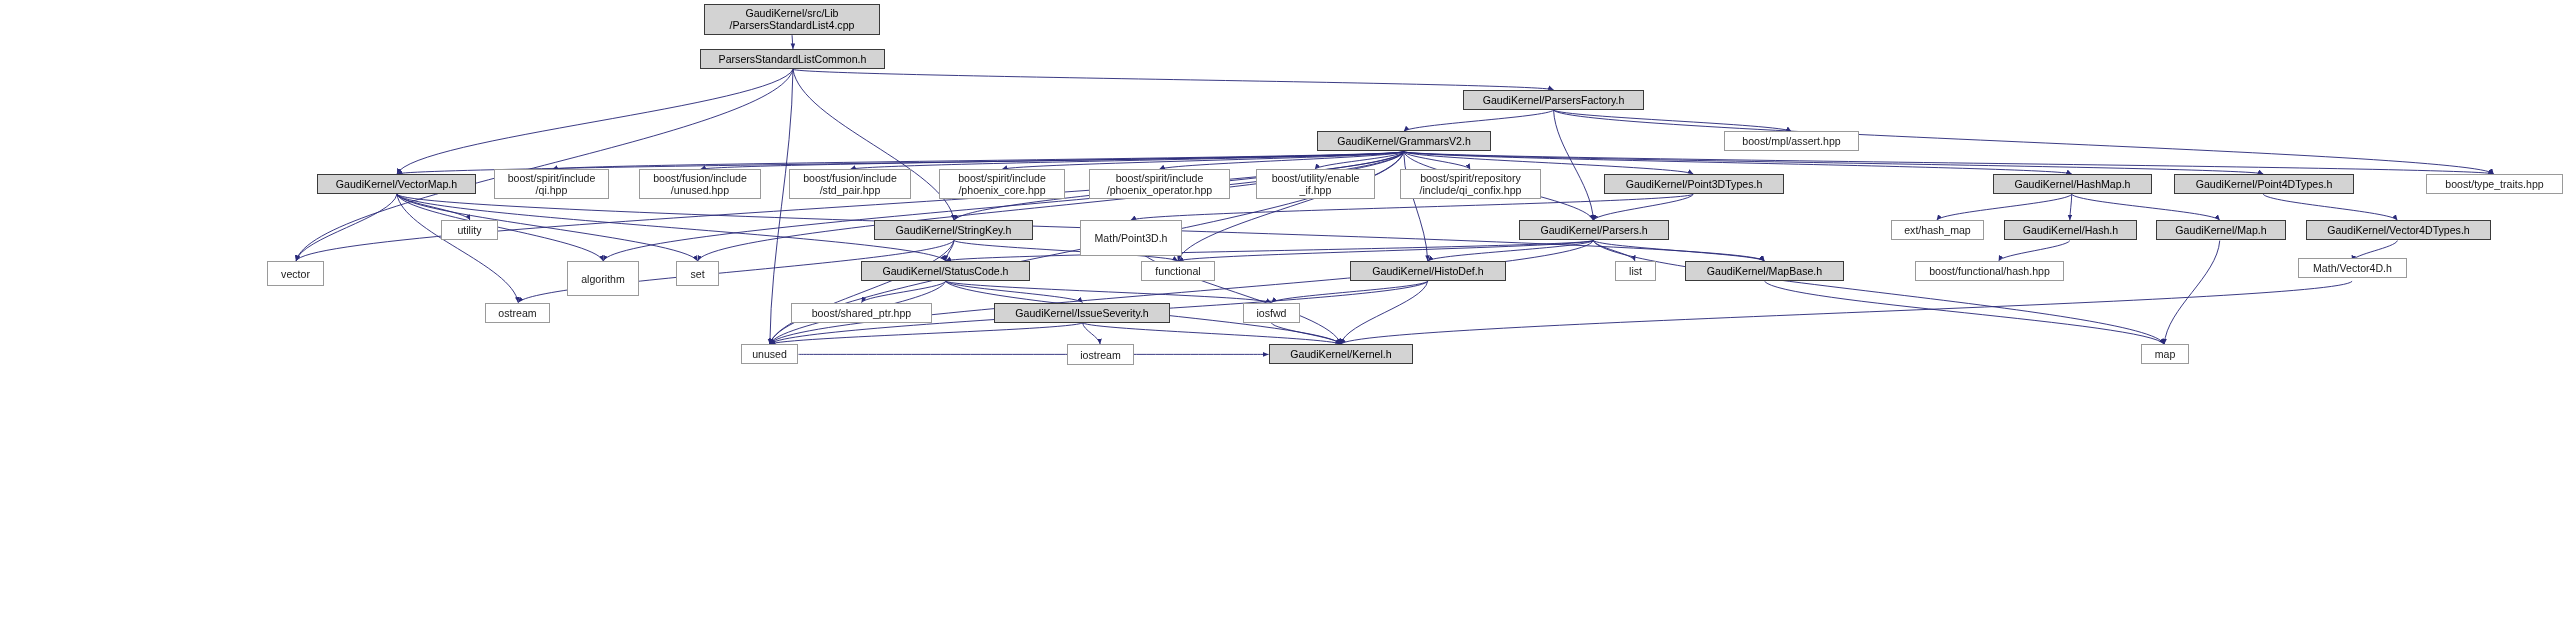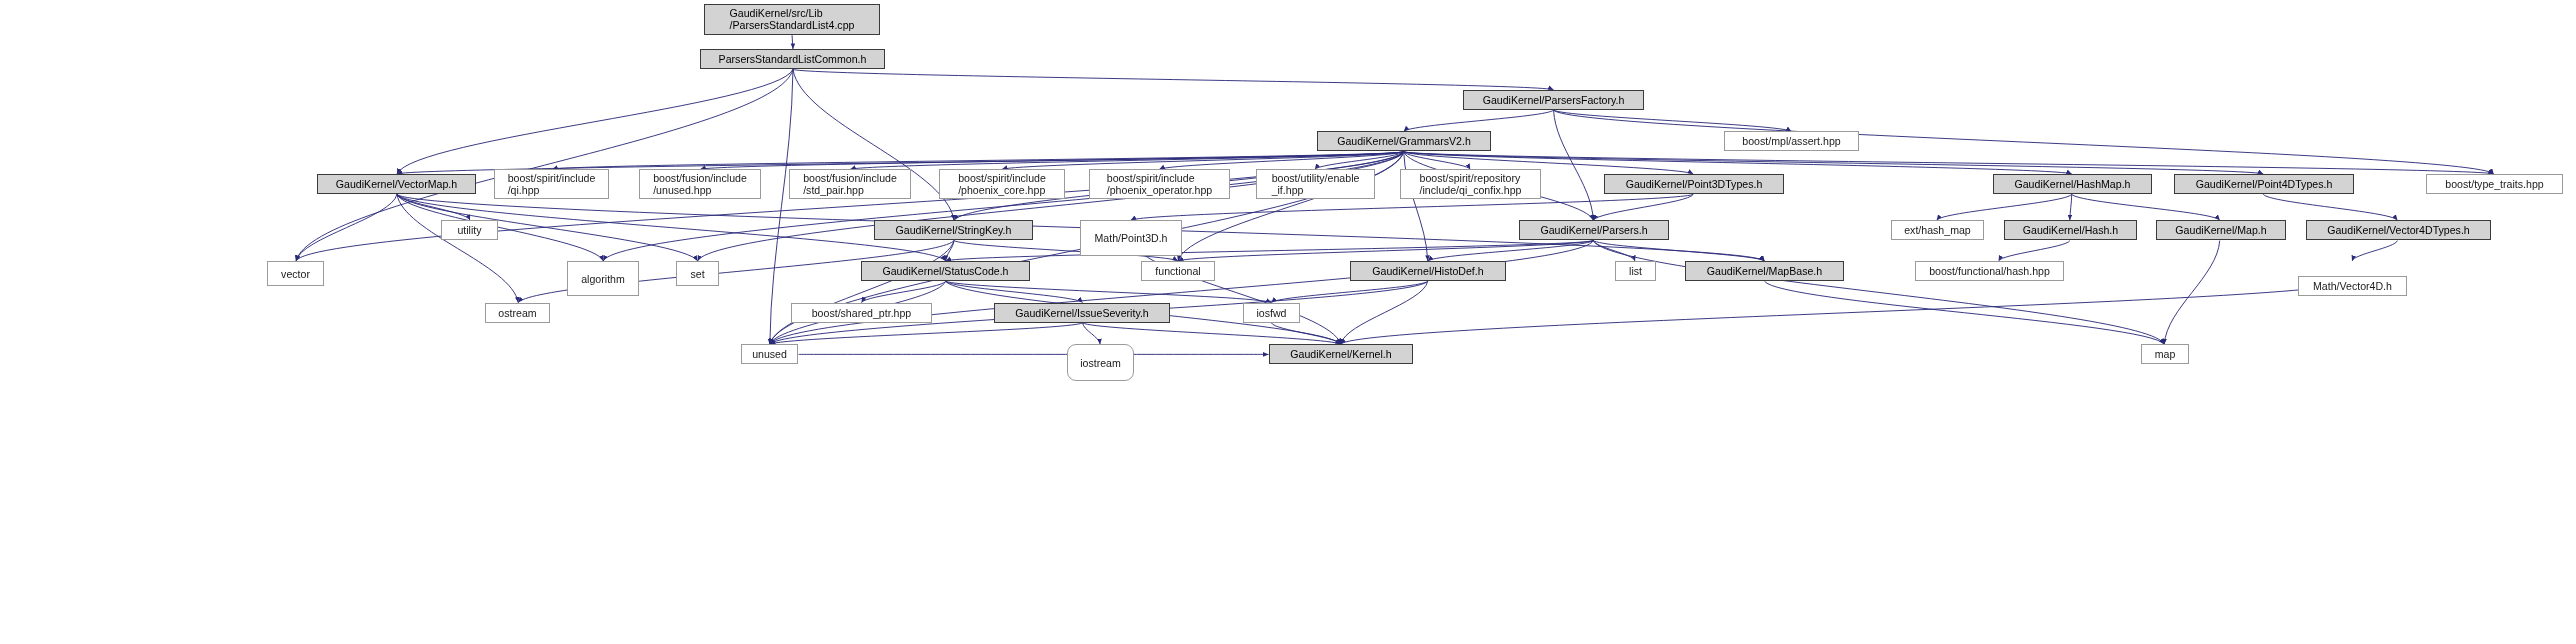--- a/index.html
+++ b/index.html
@@ -24,21 +24,21 @@
     pointer-events: none;
   }
   .node {
     position: absolute;
     box-sizing: border-box;
     border: 0.9px solid #404040;
     background: #ffffff;
     color: #000000;
     font-size: 10.6px;
     line-height: 12px;
-    text-align: left;
+    text-align: center;
     display: flex;
     align-items: center;
     justify-content: center;
     white-space: pre;
     padding: 0 15px;
     z-index: 2;
   }
   .node.root {
     background: #d3d3d3;
     border-color: #3a3a3a;
@@ -167,23 +167,23 @@
     <div class="node root" style="left: 2306px; top: 220px; width: 185px; height: 20.4px;">GaudiKernel/Vector4DTypes.h</div>
     <div class="node dim" style="left: 267px; top: 261px; width: 57px; height: 25px;">vector</div>
     <div class="node dim" style="left: 567px; top: 261px; width: 72px; height: 35px;">algorithm</div>
     <div class="node dim" style="left: 676px; top: 261px; width: 43px; height: 25px;">set</div>
     <div class="node root" style="left: 861px; top: 261px; width: 169px; height: 20.4px;">GaudiKernel/StatusCode.h</div>
     <div class="node dim" style="left: 1141px; top: 261px; width: 74px; height: 20.4px;">functional</div>
     <div class="node root" style="left: 1350px; top: 261px; width: 156px; height: 20.4px;">GaudiKernel/HistoDef.h</div>
     <div class="node dim" style="left: 1615px; top: 261px; width: 41px; height: 20.4px;">list</div>
     <div class="node root" style="left: 1685px; top: 261px; width: 159px; height: 20.4px;">GaudiKernel/MapBase.h</div>
     <div class="node dim" style="left: 1915px; top: 261px; width: 149px; height: 20.4px;">boost/functional/hash.hpp</div>
-    <div class="node dim" style="left: 2298px; top: 276px; width: 109px; height: 20.4px;">Math/Vector4D.h</div>
+    <div class="node dim" style="left: 2298px; top: 258px; width: 109px; height: 20.4px;">Math/Vector4D.h</div>
     <div class="node dim" style="left: 485px; top: 303px; width: 65px; height: 20.4px;">ostream</div>
     <div class="node dim" style="left: 791px; top: 303px; width: 141px; height: 20.4px;">boost/shared_ptr.hpp</div>
     <div class="node root" style="left: 994px; top: 303px; width: 176px; height: 20.4px;">GaudiKernel/IssueSeverity.h</div>
     <div class="node dim" style="left: 1243px; top: 303px; width: 57px; height: 20.4px;">iosfwd</div>
     <div class="node dim" style="left: 741px; top: 344px; width: 57px; height: 20.4px;">unused</div>
-    <div class="node dim" style="left: 1067px; top: 344px; width: 67px; height: 37px; border-radius: 9px;">iostream</div>
+    <div class="node dim" style="left: 1067px; top: 344px; width: 67px; height: 21px;">iostream</div>
     <div class="node root" style="left: 1269px; top: 344px; width: 144px; height: 20.4px;">GaudiKernel/Kernel.h</div>
     <div class="node dim" style="left: 2141px; top: 344px; width: 48px; height: 20.4px;">map</div>
   </div>
 
 
 </body></html>

